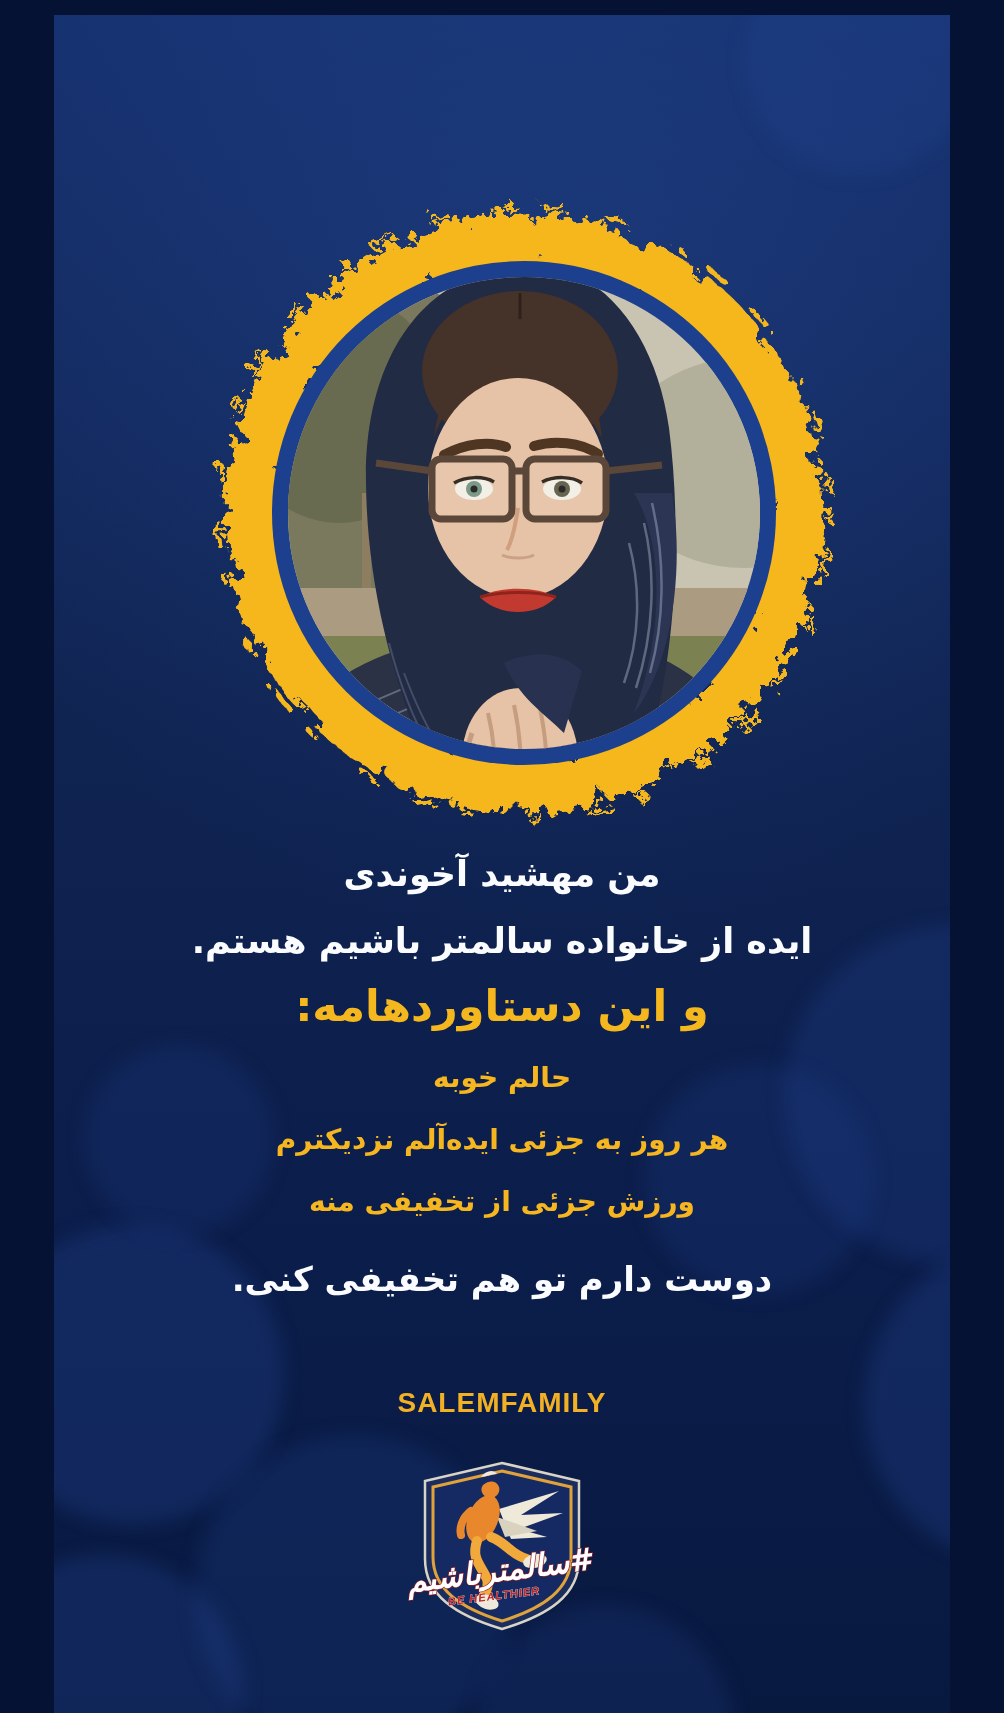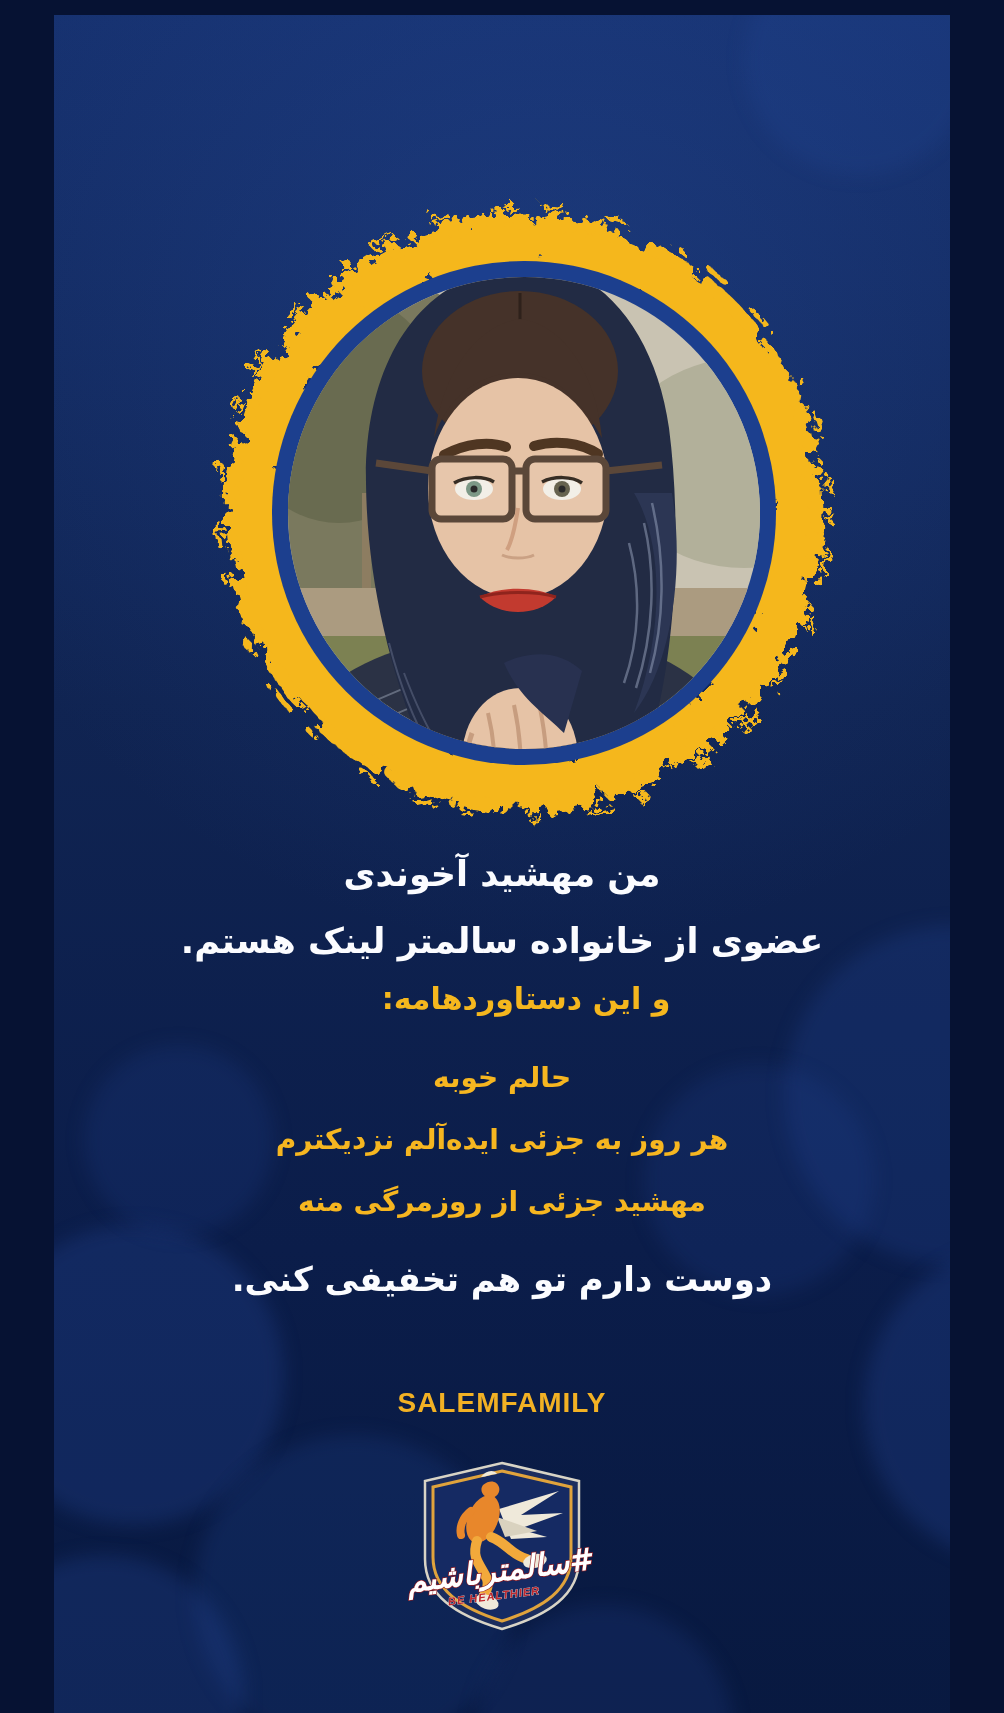--- a/index.html
+++ b/index.html
@@ -26,21 +26,21 @@
   .b6{left:810px;top:1230px;width:320px;height:320px;}
   .b7{left:590px;top:1050px;width:230px;height:230px;background:rgba(32,64,140,0.22);}
   .b8{left:30px;top:1030px;width:190px;height:190px;background:rgba(32,64,140,0.22);}
   .b9{left:690px;top:-70px;width:230px;height:230px;background:rgba(40,76,158,0.18);}
 
   .photo-frame{position:absolute;left:150px;top:178px;width:640px;height:640px;}
   .photo-frame svg{display:block;width:100%;height:100%;}
 
   .txt{position:absolute;left:0;width:100%;text-align:center;direction:rtl;}
   .intro{top:826px;font-size:35px;font-weight:bold;color:#fbfcff;line-height:67px;}
-  .ach-heading{top:966px;font-size:30px;font-weight:bold;color:#f5b71e;padding-left:24px;}
+  .ach-heading{top:966px;font-size:43px;font-weight:bold;color:#f5b71e;}
   .ach-items{top:1032px;font-size:28px;font-weight:bold;color:#f6b620;line-height:62px;}
   .invite{top:1236px;font-size:34px;font-weight:bold;color:#fbfcff;line-height:57px;}
   .code{top:1372px;direction:ltr;font-size:28px;font-weight:bold;color:#f2b124;
         letter-spacing:1px;font-family:"Liberation Sans","DejaVu Sans",sans-serif;}
   .logo-wrap{position:absolute;left:50%;top:1442px;transform:translateX(-50%);
              width:230px;height:176px;}
   .logo-wrap svg{display:block;width:100%;height:100%;overflow:visible;}
 </style>
 </head>
 <body>
@@ -133,29 +133,29 @@
         <ellipse cx="316" cy="565" rx="58" ry="70" fill="#e6c3a6"></ellipse>
         <path d="M284,520 C290,545 292,570 290,595 M310,512 C316,540 318,570 316,595 M336,515 C342,545 344,572 342,595" stroke="#c79d7f" stroke-width="4" fill="none"></path>
         <path d="M268,540 C262,556 262,575 268,592" stroke="#c79d7f" stroke-width="5" fill="none"></path>
         <path d="M300,470 C330,455 360,460 378,478 L360,540 C340,520 315,505 300,470 Z" fill="#283150"></path>
       </g>
     </svg>
   </div>
 
   <div class="txt intro">
     <div>من مهشید آخوندی</div>
-    <div>عضوی از خانواده سالمتر لینک هستم.</div>
+    <div>ایده از خانواده سالمتر باشیم هستم.</div>
   </div>
 
   <div class="txt ach-heading">و این دستاوردهامه:</div>
 
   <div class="txt ach-items">
     <div>حالم خوبه</div>
     <div>هر روز به جزئی ایده‌آلم نزدیکترم</div>
-    <div>مهشید جزئی از روزمرگی منه</div>
+    <div>ورزش جزئی از تخفیفی منه</div>
   </div>
 
   <div class="txt invite">
     <div>دوست دارم تو هم تخفیفی کنی.</div>
   </div>
 
   <div class="txt code">SALEMFAMILY</div>
 
   <div class="logo-wrap">
     <svg viewBox="0 0 230 176">

